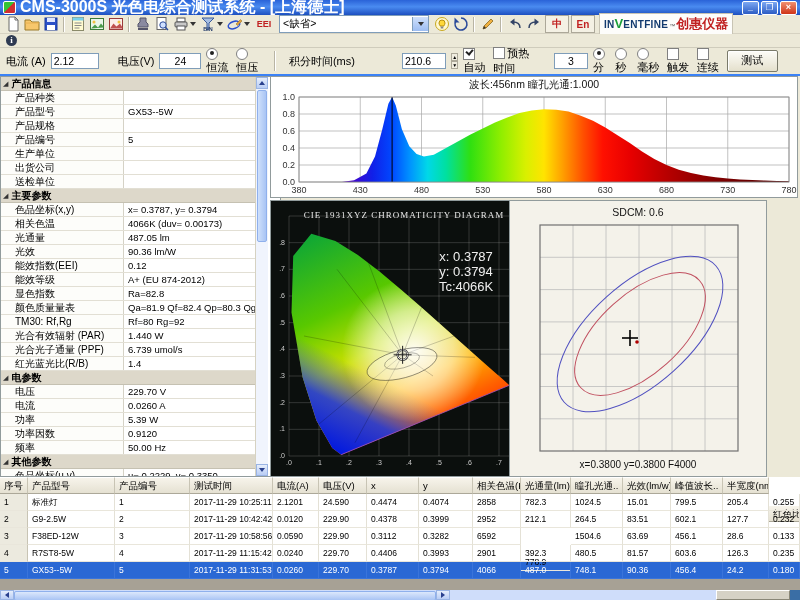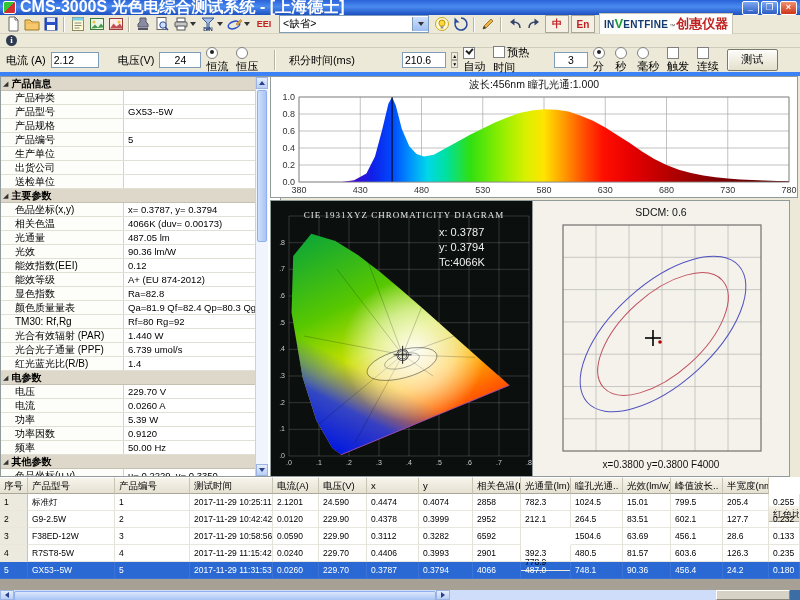--- a/index.html
+++ b/index.html
@@ -36,21 +36,21 @@
   #logo .b2{color:#1a9e3a;font-weight:bold;font-size:13px;}
   #logo .tm{font-size:6px;color:#555;margin:0 1px;}
   #logo .cn{color:#c02020;font-size:13px;font-weight:bold;}
   
   #inforow{position:absolute;left:0;top:34px;width:800px;height:14px;background:#ece9d8;
     border-bottom:1px solid #cfccbc;display:flex;align-items:center;padding-left:6px;box-sizing:border-box;}
   #info-icon{width:11px;height:11px;border-radius:50%;background:#2e3a52;color:#fff;
     font-size:9px;font-weight:bold;text-align:center;line-height:11px;font-family:"Liberation Serif",serif;}
   
   #controlbar{position:absolute;left:0;top:48px;width:800px;height:28px;background:#ece9d8;
-    border-bottom:4px solid #3b82f6;display:flex;align-items:center;padding:0 6px;box-sizing:border-box;gap:5px;}
+    border-bottom:2px solid #3b82f6;display:flex;align-items:center;padding:0 6px;box-sizing:border-box;gap:5px;}
   #controlbar label{white-space:nowrap;}
   .ctl-input{height:14px;border:1px solid #7f9db9;background:#fff;font-size:10.5px;
     padding:0 2px;font-family:inherit;}
   .spin{display:inline-flex;flex-direction:column;width:11px;height:16px;}
   .spin span{flex:1;border:1px solid #aca899;background:#f0ede0;font-size:5px;line-height:6px;text-align:center;}
   .radio{width:10px;height:10px;border-radius:50%;border:1px solid #808080;background:#fff;
     display:inline-block;vertical-align:-2px;position:relative;margin-right:2px;}
   .radio.on::after{content:"";position:absolute;left:2.5px;top:2.5px;width:4px;height:4px;border-radius:50%;background:#222;}
   .check{width:10px;height:10px;border:1px solid #808080;background:#fff;display:inline-block;
     vertical-align:-2px;margin-right:2px;position:relative;}
@@ -80,22 +80,22 @@
     border:1px solid #8fb0ec;border-radius:2px;cursor:grab;}
   .vsb .sb-btn:last-child{margin-top:auto;}
   
   #spec-panel{position:absolute;left:270px;top:76px;width:528px;height:122px;background:#fff;
     border:1px solid #919b9c;box-sizing:border-box;}
   #spec-title{height:15px;text-align:center;font-size:10.5px;line-height:15px;color:#111;}
   #cie-panel{position:absolute;left:270px;top:200px;width:268px;height:277px;background:#0b0f0d;
     border:1px solid #919b9c;box-sizing:border-box;}
   #cie-title{position:absolute;left:0;top:9px;width:100%;text-align:center;color:#e8e8e8;
     font-family:"Liberation Serif",serif;font-size:9px;letter-spacing:1px;}
-  #cie-info{position:absolute;left:168px;top:24px;color:#efefef;font-size:11px;line-height:15px;}
-  #sdcm-panel{position:absolute;left:532px;top:200px;width:258px;height:277px;background:#f4f2ea;
+  #cie-info{position:absolute;left:168px;top:48px;color:#efefef;font-size:13px;line-height:15px;text-align:center;}
+  #sdcm-panel{position:absolute;left:509px;top:200px;width:258px;height:277px;background:#f4f2ea;
     border:1px solid #919b9c;box-sizing:border-box;}
   #sdcm-title{position:absolute;left:0;top:5px;width:100%;text-align:center;font-size:10.5px;color:#111;}
   #sdcm-footer{position:absolute;left:0;bottom:6px;width:100%;text-align:center;font-size:10px;color:#111;}
   
   #bottom-table{position:absolute;left:0;top:477px;width:800px;background:#fff;}
   #bt-head{display:flex;height:17px;}
   .bt-h{box-sizing:border-box;height:17px;background:linear-gradient(180deg,#f7f4eb,#e5e1d2);
     border-right:1px solid #c8c4b4;border-bottom:1px solid #aca899;border-top:1px solid #fff;
     font-size:9.5px;line-height:16px;padding-left:4px;white-space:nowrap;overflow:hidden;cursor:pointer;}
   .bt-r{display:flex;height:17px;background:#fff;cursor:pointer;}

